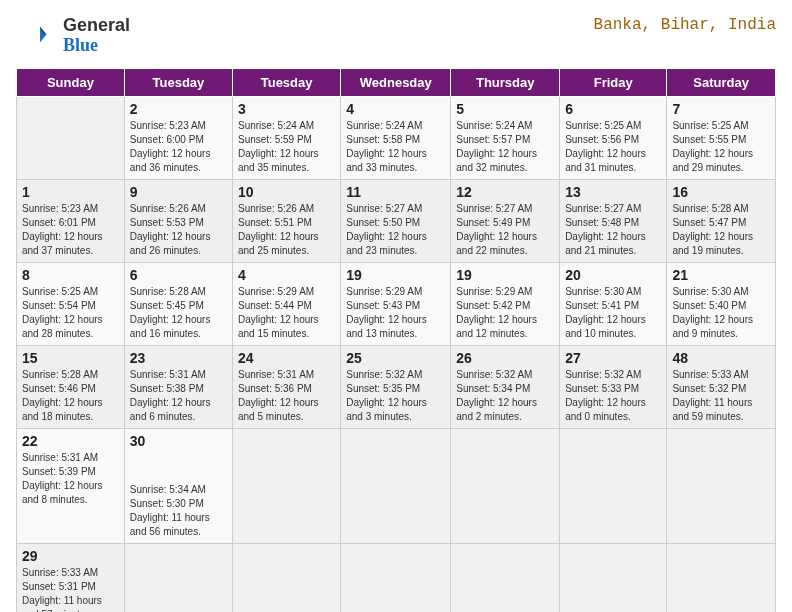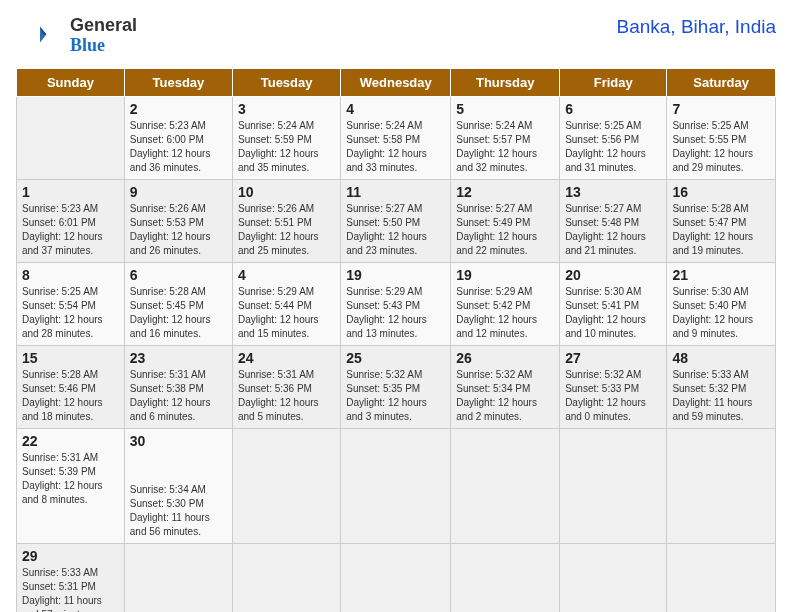--- a/index.html
+++ b/index.html
@@ -12,21 +12,21 @@
     }
     .header-section {
       display: flex;
       justify-content: space-between;
       align-items: flex-start;
       margin-bottom: 12px;
     }
     .logo {
       display: flex;
       align-items: center;
-      gap: 22px;
+      gap: 15px;
     }
     .logo-text {
       display: flex;
       flex-direction: column;
       line-height: 1.1;
     }
     .logo-general {
       font-size: 18px;
       font-weight: bold;
       color: #333;
@@ -43,30 +43,31 @@
     }
     .title-section {
       text-align: right;
     }
     .month-title {
       font-size: 36px;
       font-weight: bold;
       color: #333;
     }
     .location {
-      font-size: 19px;
-      color: #1d4ed8;
+      font-size: 16px;
+      color: #a16207;
+      font-family: Liberation Mono, monospace;
     }
     table {
       width: 100%;
       border-collapse: collapse;
       font-size: 11px;
     }
     thead tr th {
-      background-color: #a16207;
+      background-color: #701a75;
       color: white;
       text-align: center;
       padding: 6px 4px;
       font-size: 13px;
       font-weight: bold;
       border: 1px solid #fff;
     }
     tbody tr td {
       border: 1px solid #ccc;
       vertical-align: top;

